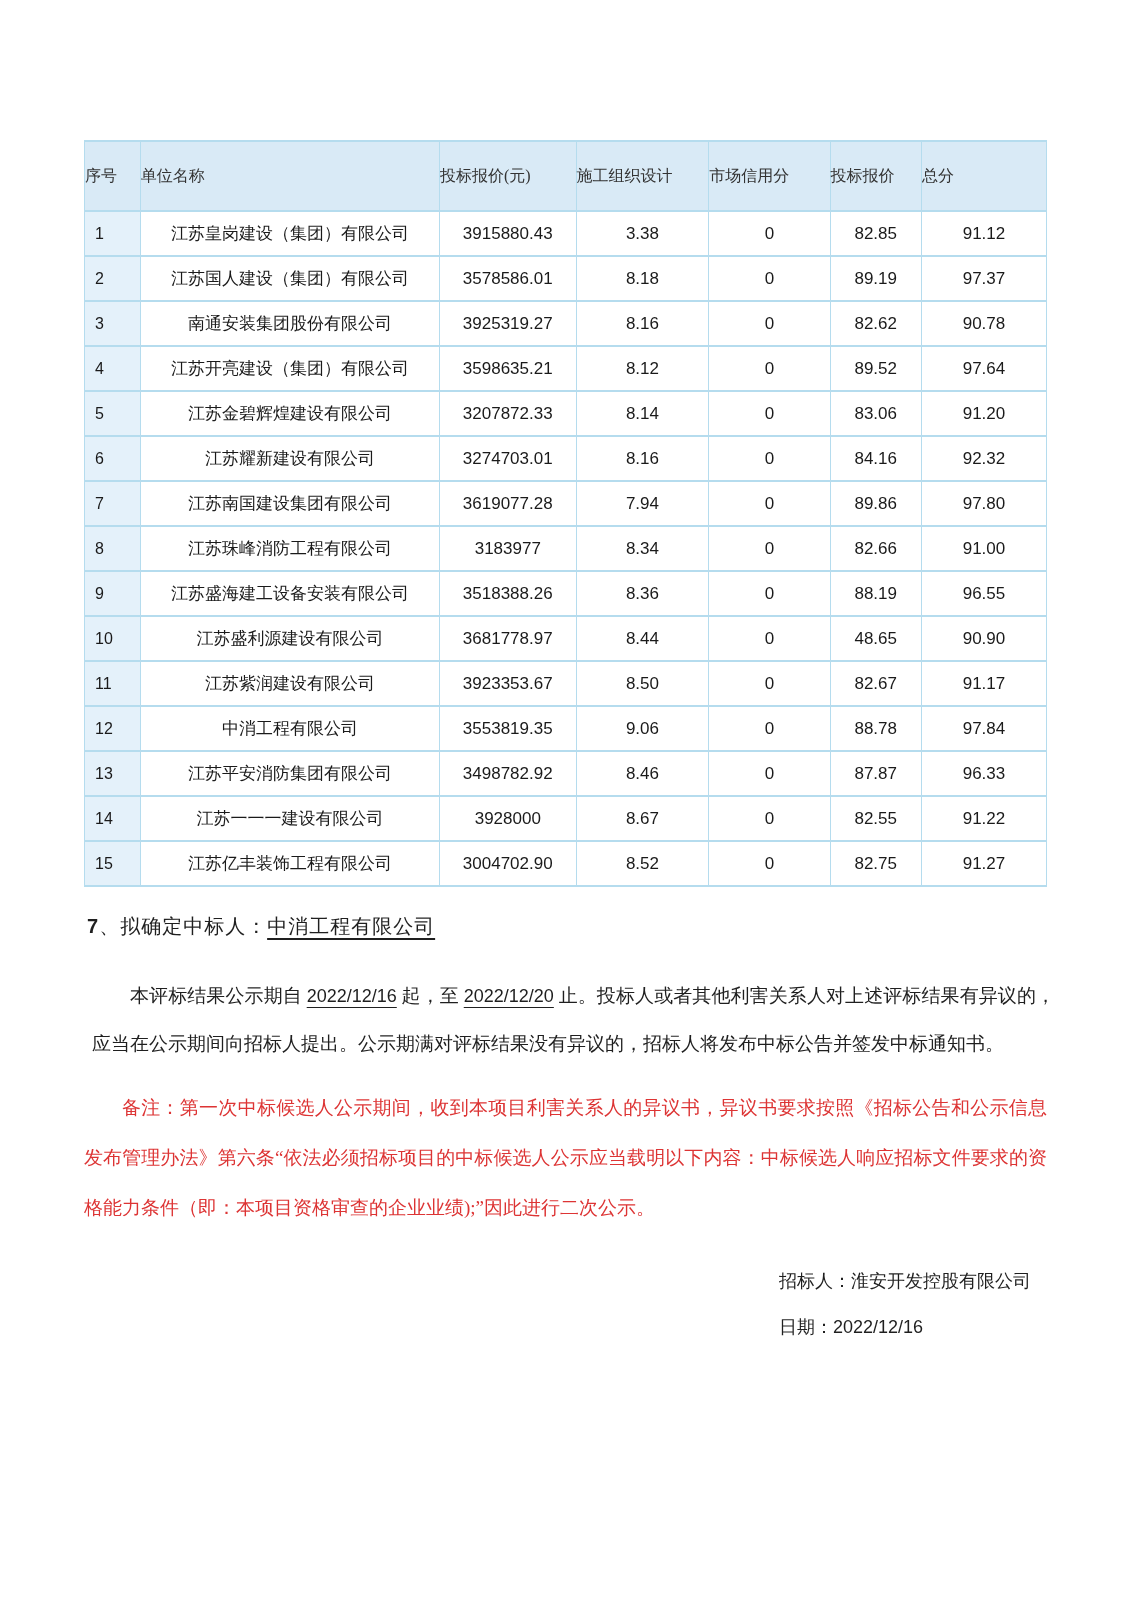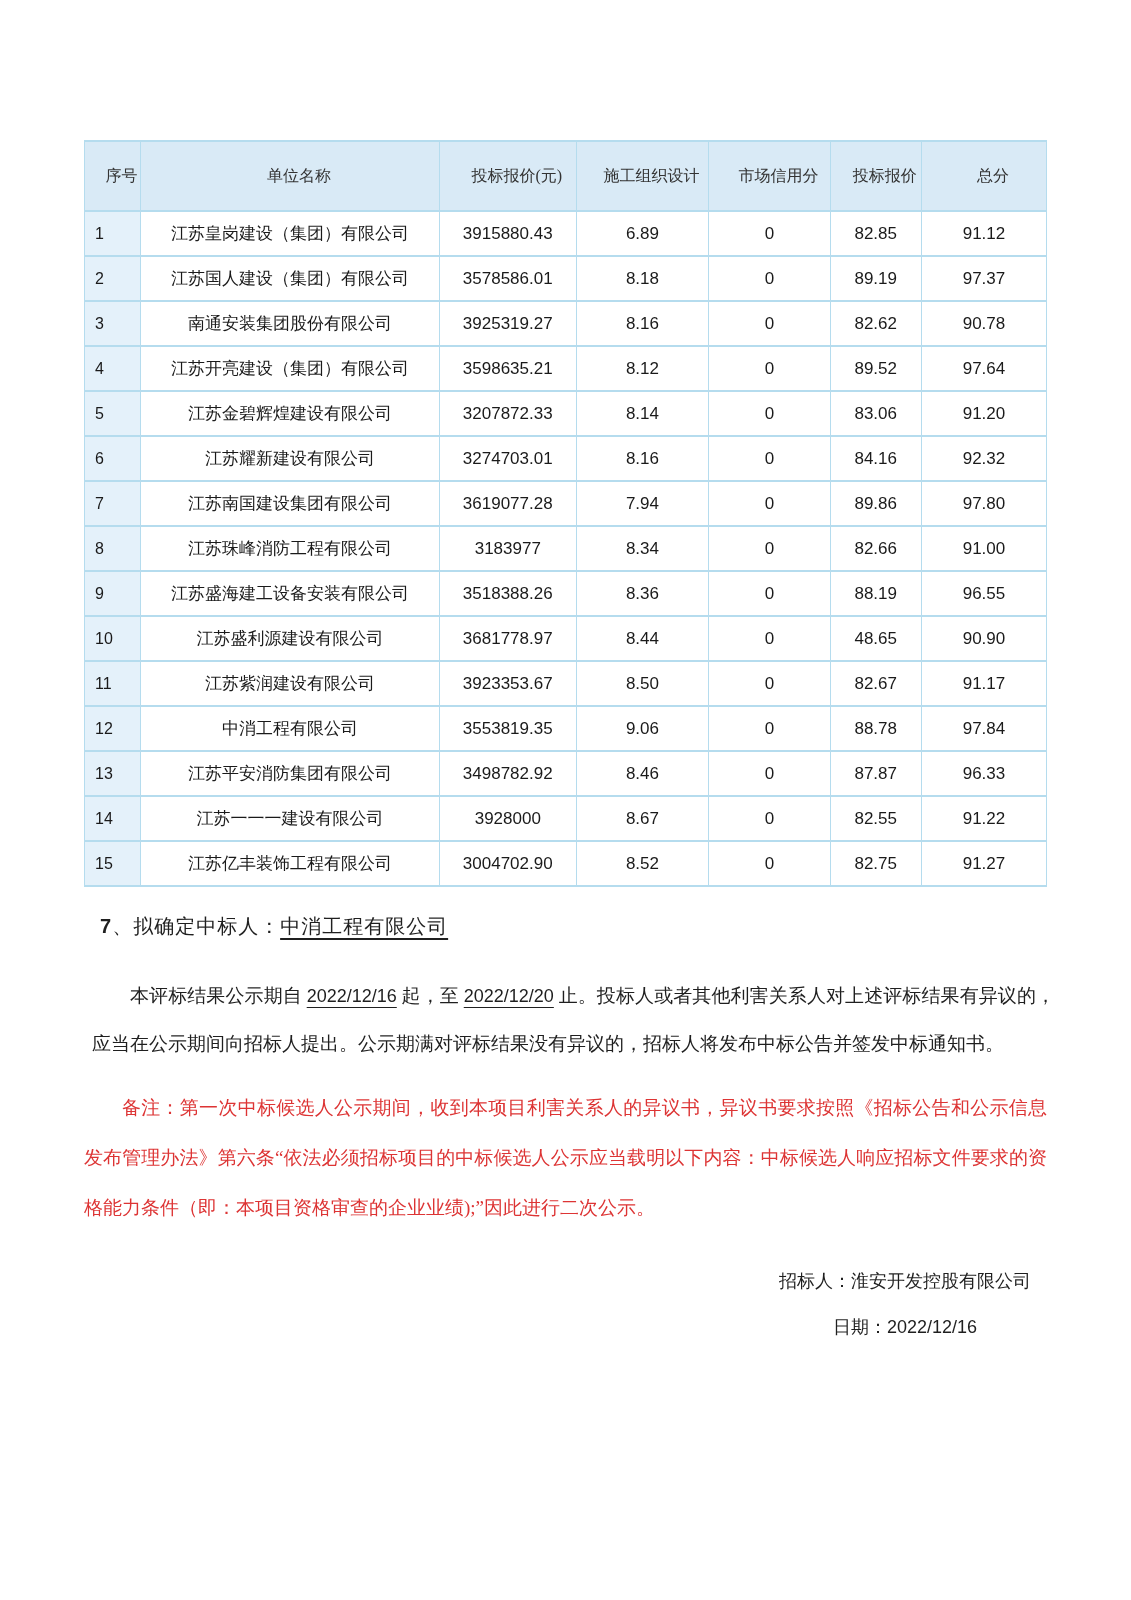--- a/index.html
+++ b/index.html
@@ -27,25 +27,24 @@
     width:963px;
     border-collapse:collapse;
     table-layout:fixed;
   }
   table.eval th{
     height:70px;
     background:var(--header-bg);
     font-weight:normal;
     font-size:16px;
     color:#333;
-    text-align:center;
+    text-align:left;
     border:2px solid var(--border-blue);
     border-left-width:1px;
     border-right-width:1px;
-    padding-left:18px;
   }
   table.eval td{
     height:45px;
     background:#ffffff;
     font-size:17px;
     text-align:center;
     font-family:"Liberation Sans","DejaVu Sans",sans-serif;
     border:2px solid var(--border-blue);
     border-left-width:1px;
     border-right-width:1px;
@@ -56,21 +55,21 @@
     text-align:left;
     padding-left:10px;
     font-size:16px;
   }
   table.eval td.col-1{
     font-family:"Liberation Serif","DejaVu Serif",serif;
     font-size:17px;
   }
   .winner-line{
     position:absolute;
-    left:100px;
+    left:87px;
     top:913px;
     font-size:20px;
     letter-spacing:1px;
   }
   .winner-line .num{
     font-family:"Liberation Sans","DejaVu Sans",sans-serif;
     font-weight:bold;
     font-size:20px;
   }
   .winner-line .winner{
@@ -102,21 +101,21 @@
     font-size:19px;
     line-height:50px;
     text-align:justify;
     text-indent:38px;
     color:var(--remark-red);
   }
   .signature{
     position:absolute;
     right:100px;
     top:1258px;
-    text-align:center;
+    text-align:left;
     font-size:18px;
     line-height:46px;
   }
   .signature .sans{
     font-family:"Liberation Sans","DejaVu Sans",sans-serif;
   }
 </style>
 </head>
 <body>
 
@@ -141,21 +140,21 @@
           <th>市场信用分</th>
           <th>投标报价</th>
           <th>总分</th>
         </tr>
     </thead>
     <tbody>
         <tr>
           <td class="col-0">1</td>
           <td class="col-1">江苏皇岗建设（集团）有限公司</td>
           <td class="col-2">3915880.43</td>
-          <td class="col-3">6.89</td>
+          <td class="col-3">3.38</td>
           <td class="col-4">0</td>
           <td class="col-5">82.85</td>
           <td class="col-6">91.12</td>
         </tr>
         <tr>
           <td class="col-0">2</td>
           <td class="col-1">江苏国人建设（集团）有限公司</td>
           <td class="col-2">3578586.01</td>
           <td class="col-3">8.18</td>
           <td class="col-4">0</td>

